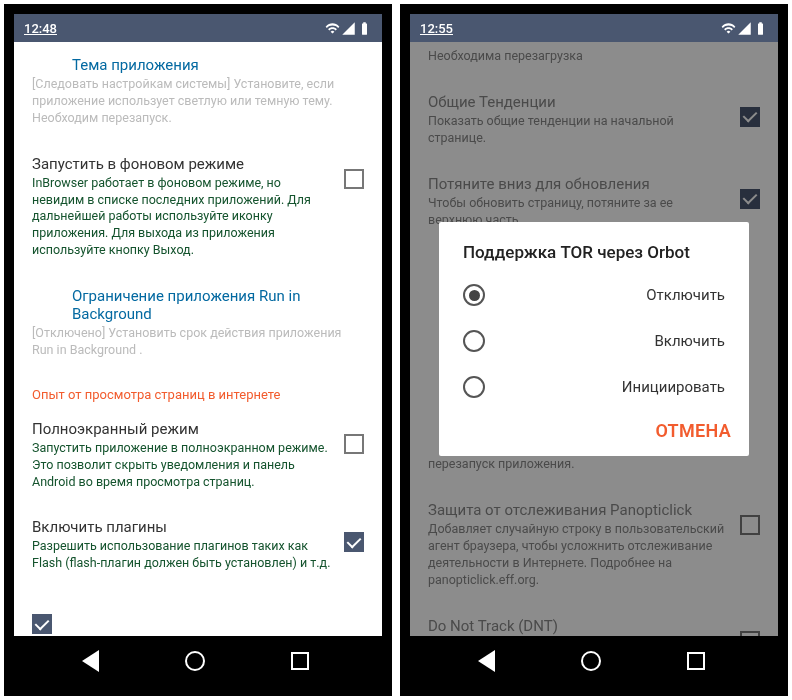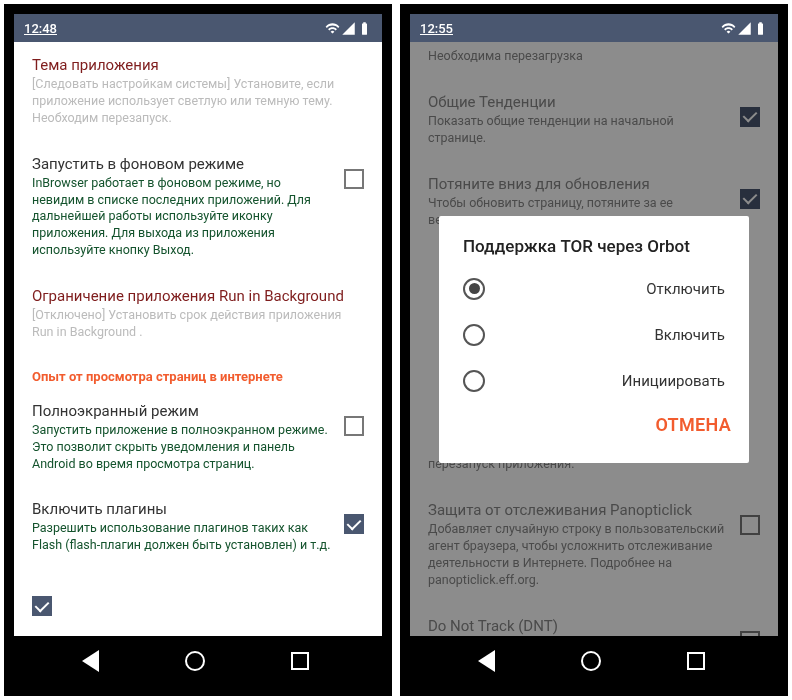--- a/index.html
+++ b/index.html
@@ -60,27 +60,27 @@
   .item-title {
     font-size: 15px;
     color: #333;
     margin-bottom: 2px;
   }
   .item-desc {
     font-size: 12.5px;
     color: #14532d;
     line-height: 1.35;
   }
-  .disabled .item-title { color: #7f1d1d; }
+  .disabled .item-title { color: #0369a1; margin-left: 40px; }
   .disabled .item-desc { color: #bbb; }
   .section-header {
     padding: 14px 18px 4px 18px;
     font-size: 13px;
     color: #f25c2e;
-    font-weight: 700;
+    font-weight: 400;
   }
   .checkbox {
     width: 20px;
     height: 20px;
     border: 2px solid #777;
     flex-shrink: 0;
     margin-top: 14px;
     display: flex;
     align-items: center;
     justify-content: center;
@@ -120,21 +120,21 @@
     inset: 0;
     background: rgba(0,0,0,0.45);
     display: flex;
     align-items: center;
     justify-content: center;
   }
   .dialog {
     width: 310px;
     background: #fff;
     border-radius: 2px;
-    padding: 20px 0 22px 0;
+    padding: 20px 0 9px 0;
   }
   .dialog-title {
     font-size: 17px;
     font-weight: 500;
     color: #222;
     padding: 0 24px 10px 24px;
   }
   .radio-row {
     display: flex;
     align-items: center;

